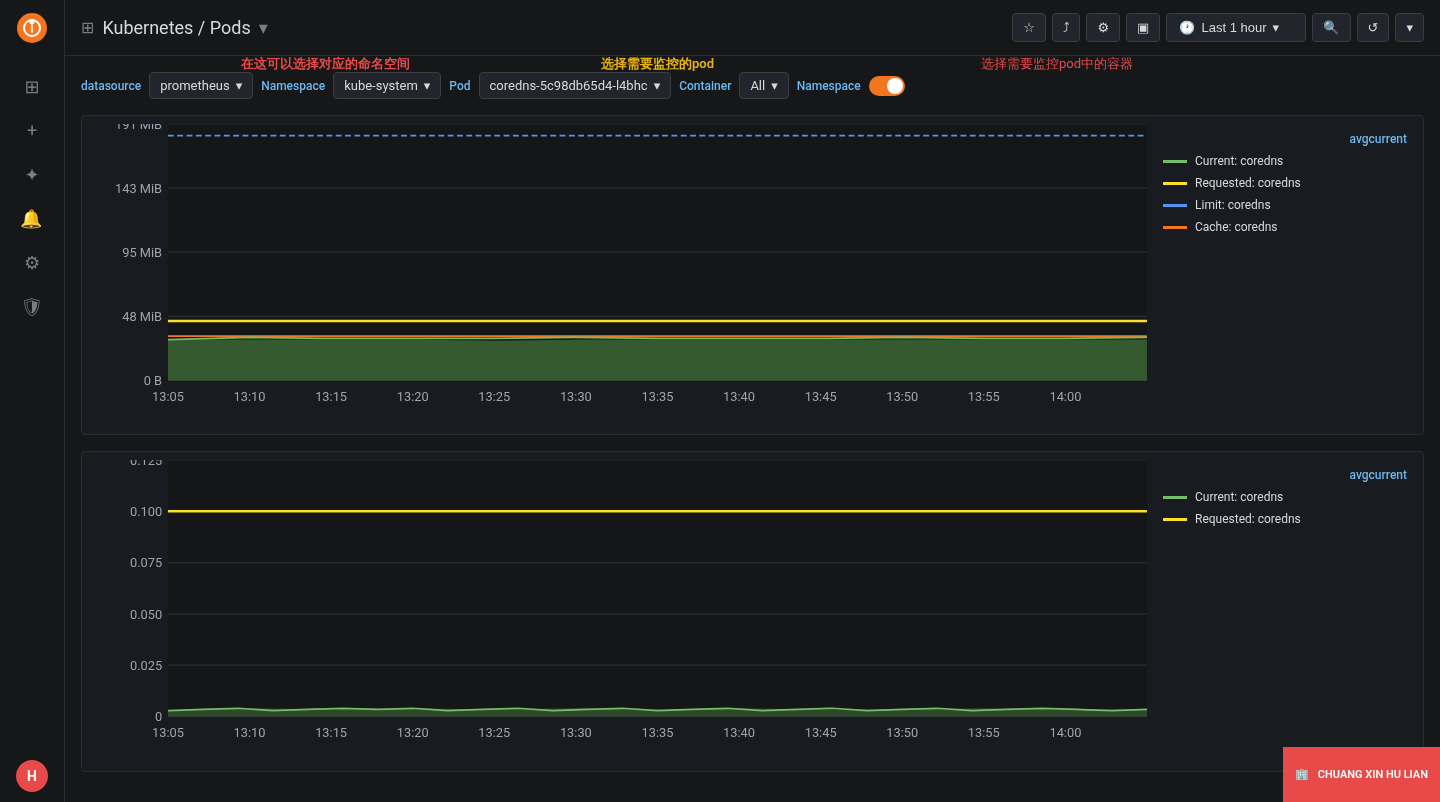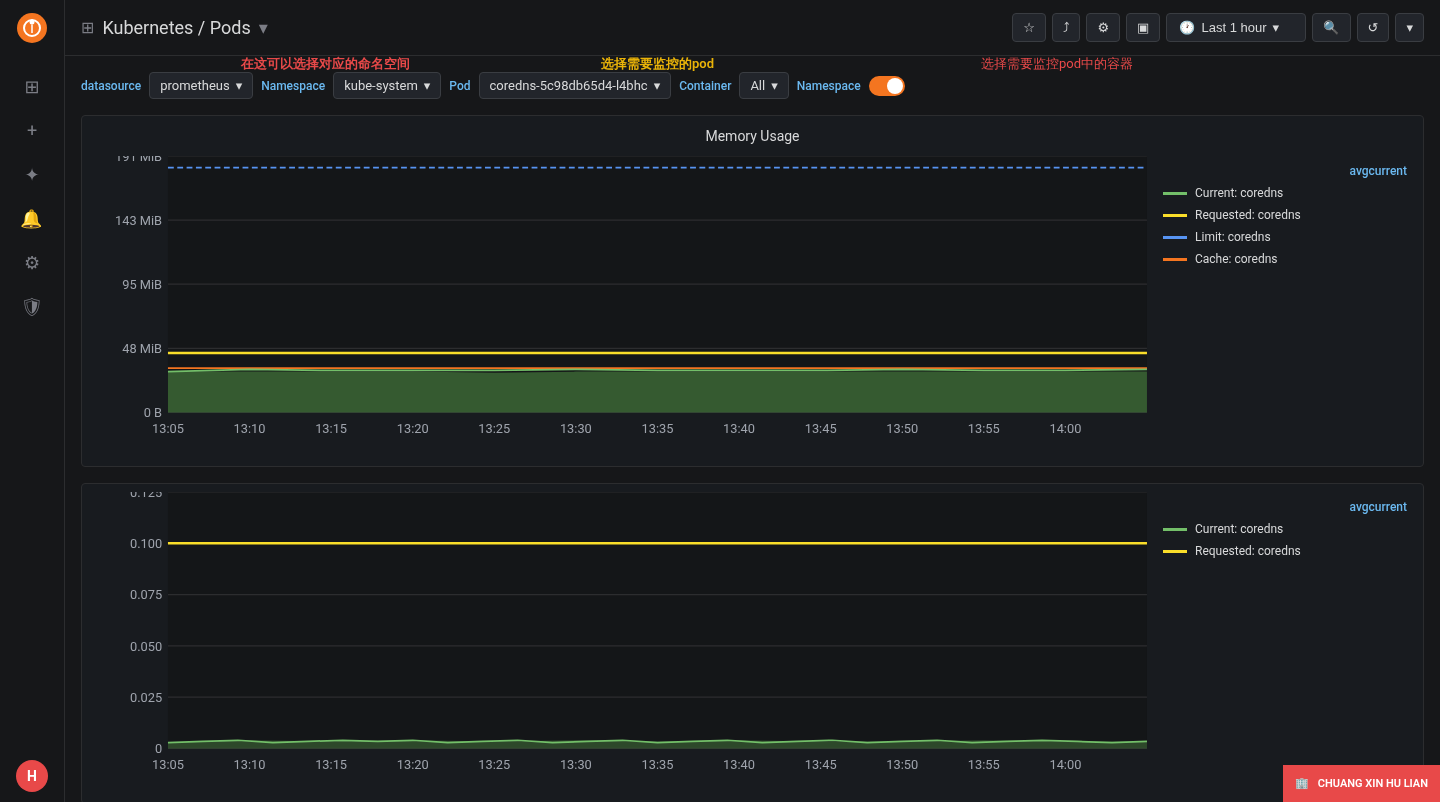--- a/index.html
+++ b/index.html
@@ -100,21 +100,21 @@
     .legend-line {
       width: 24px; height: 3px; flex-shrink: 0;
     }
 
     
     .chart-svg { width: 100%; }
 
     
     .watermark {
       position: fixed; bottom: 0; right: 0; background: #e84949; color: white;
-      padding: 12px 12px; font-size: 11px; font-weight: 600; z-index: 200; margin-left: 41px;
+      padding: 21px 12px; font-size: 11px; font-weight: 600; z-index: 200; margin-left: 41px;
     }
   </style>
 </head>
 <body>
 
 <div class="sidebar">
   <div class="sidebar-logo">
     <svg width="32" height="32" viewBox="0 0 32 32">
       <circle cx="16" cy="16" r="15" fill="#f47520"></circle>
       <circle cx="16" cy="16" r="8" fill="none" stroke="white" stroke-width="2"></circle>
@@ -189,21 +189,20 @@
     </div>
   </div>
 
   <div style="position: relative; height: 0; overflow: visible;">
     <div style="position: absolute; top: -60px; left: 160px; color: #e84949; font-size: 13px; font-weight: 600; pointer-events: none; white-space: nowrap;">在这可以选择对应的命名空间</div>
     <div style="position: absolute; top: -60px; left: 520px; color: #eab308; font-size: 13px; font-weight: 600; pointer-events: none; white-space: nowrap;">选择需要监控的pod</div>
     <div style="position: absolute; top: -60px; left: 900px; color: #e84949; font-size: 13px; font-weight: 400; pointer-events: none; white-space: nowrap; max-width: 200px;">选择需要监控pod中的容器</div>
   </div>
 
   <div class="panel">
-    <div class="panel-title">Memory Usage</div>
     <div class="chart-container">
       <div class="chart-area">
         <svg class="chart-svg" viewBox="0 0 900 250">
 
           <rect x="60" y="0" width="840" height="220" fill="#141618"></rect>
 
           <line x1="60" y1="0" x2="900" y2="0" stroke="#2c2d2f" stroke-width="1"></line>
           <line x1="60" y1="55" x2="900" y2="55" stroke="#2c2d2f" stroke-width="1"></line>
           <line x1="60" y1="110" x2="900" y2="110" stroke="#2c2d2f" stroke-width="1"></line>
           <line x1="60" y1="165" x2="900" y2="165" stroke="#2c2d2f" stroke-width="1"></line>

